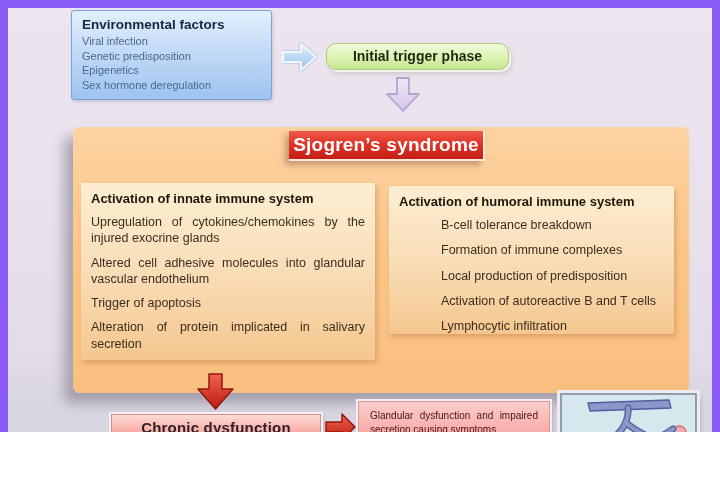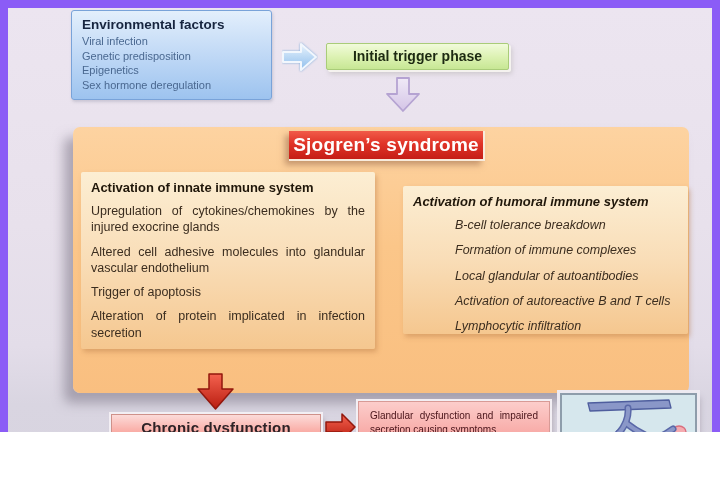--- a/index.html
+++ b/index.html
@@ -20,21 +20,21 @@
     background:linear-gradient(180deg,#e3effc 0%,#c7ddf7 40%,#9dc3ef 100%);
     border:1px solid #79a3d9;
     box-shadow:1px 2px 3px rgba(140,140,160,.35);
   }
   .env-title { font-size:13.5px; font-weight:bold; color:#17253f; margin-bottom:2px; }
   .env-item  { font-size:11px; color:#4a6890; line-height:1.32; }
 
   .trigger-box {
     position:absolute; left:326px; top:43px; width:183px; height:27px;
     background:linear-gradient(180deg,#f1fbdb 0%,#ddf2b4 50%,#c7e794 100%);
-    border:1px solid #a9cc79; border-radius:2px;
+    border:1px solid #a9cc79; border-radius:10px;
     box-shadow:2px 2px 0 rgba(248,246,242,.9), 3px 4px 5px rgba(150,148,140,.35);
     text-align:center;
   }
   .trigger-label { font-size:14px; font-weight:bold; color:#1d2a12; line-height:25px; }
 
   
   .main-panel {
     position:absolute; left:73px; top:127px; width:616px; height:266px;
     border-radius:7px;
     background:linear-gradient(180deg,#fdd3a1 0%,#fbc689 45%,#f9bf80 100%);
@@ -47,22 +47,22 @@
     box-shadow:-4px 4px 6px rgba(146,96,68,.5);
     text-align:center;
   }
   .syndrome-label { font-size:19px; font-weight:bold; color:#ffffff; line-height:27px; letter-spacing:.2px; }
 
   .sub-panel {
     position:absolute; padding:8px 10px 6px 10px; border-radius:2px;
     background:linear-gradient(180deg,#fceed3 0%,#f9ddb7 50%,#f5c78f 100%);
     box-shadow:2px 3px 5px rgba(184,122,72,.45);
   }
-  .sub-panel.innate  { left:8px;  top:45px; width:294px; height:177px; }
-  .sub-panel.humoral { left:330px; top:59px; width:285px; height:148px;font-style:italic; }
+  .sub-panel.innate  { left:8px;  top:56px; width:294px; height:177px; }
+  .sub-panel.humoral { left:316px; top:59px; width:285px; height:148px; }
   .panel-title { font-size:13px; font-weight:bold; color:#20170a; margin-bottom:8px; }
   .panel-item  { font-size:12.5px; color:#3b2d1f; line-height:1.3; margin-bottom:8px; text-align:justify; }
   .sub-panel.humoral .panel-item { margin-bottom:9px; text-align:left;margin-left:42px; }
 
   
   .chronic-box {
     position:absolute; left:111px; top:414px; width:210px; height:27px;
     background:linear-gradient(180deg,#fcdbd9 0%,#fab4ae 55%,#f59a92 100%);
     border:1px solid #cf918a;
     box-shadow:0 0 0 2px #f3eff4, 3px 4px 5px rgba(138,126,138,.45);
@@ -139,28 +139,28 @@
   <div class="main-panel">
     <div class="syndrome-box">
       <span class="syndrome-label">Sjogren’s syndrome</span>
     </div>
 
     <div class="sub-panel innate">
       <div class="panel-title">Activation of innate immune system</div>
       <div class="panel-item">Upregulation of cytokines/chemokines by the injured exocrine glands</div>
       <div class="panel-item">Altered cell adhesive molecules into glandular vascular endothelium</div>
       <div class="panel-item">Trigger of apoptosis</div>
-      <div class="panel-item">Alteration of protein implicated in infection secretion</div>
+      <div class="panel-item">Alteration of protein implicated in salivary secretion</div>
     </div>
 
     <div class="sub-panel humoral">
       <div class="panel-title">Activation of humoral immune system</div>
       <div class="panel-item">B-cell tolerance breakdown</div>
       <div class="panel-item">Formation of immune complexes</div>
-      <div class="panel-item">Local glandular of autoantibodies</div>
+      <div class="panel-item">Local production of predisposition</div>
       <div class="panel-item">Activation of autoreactive B and T cells</div>
       <div class="panel-item">Lymphocytic infiltration</div>
     </div>
   </div>
 
   <div class="flow-arrow arrow-red-down">
     <svg viewBox="0 0 40 38">
       <defs>
         <linearGradient id="gr" x1="0" y1="0" x2="0" y2="1">
           <stop offset="0" stop-color="#f4624f"></stop>

